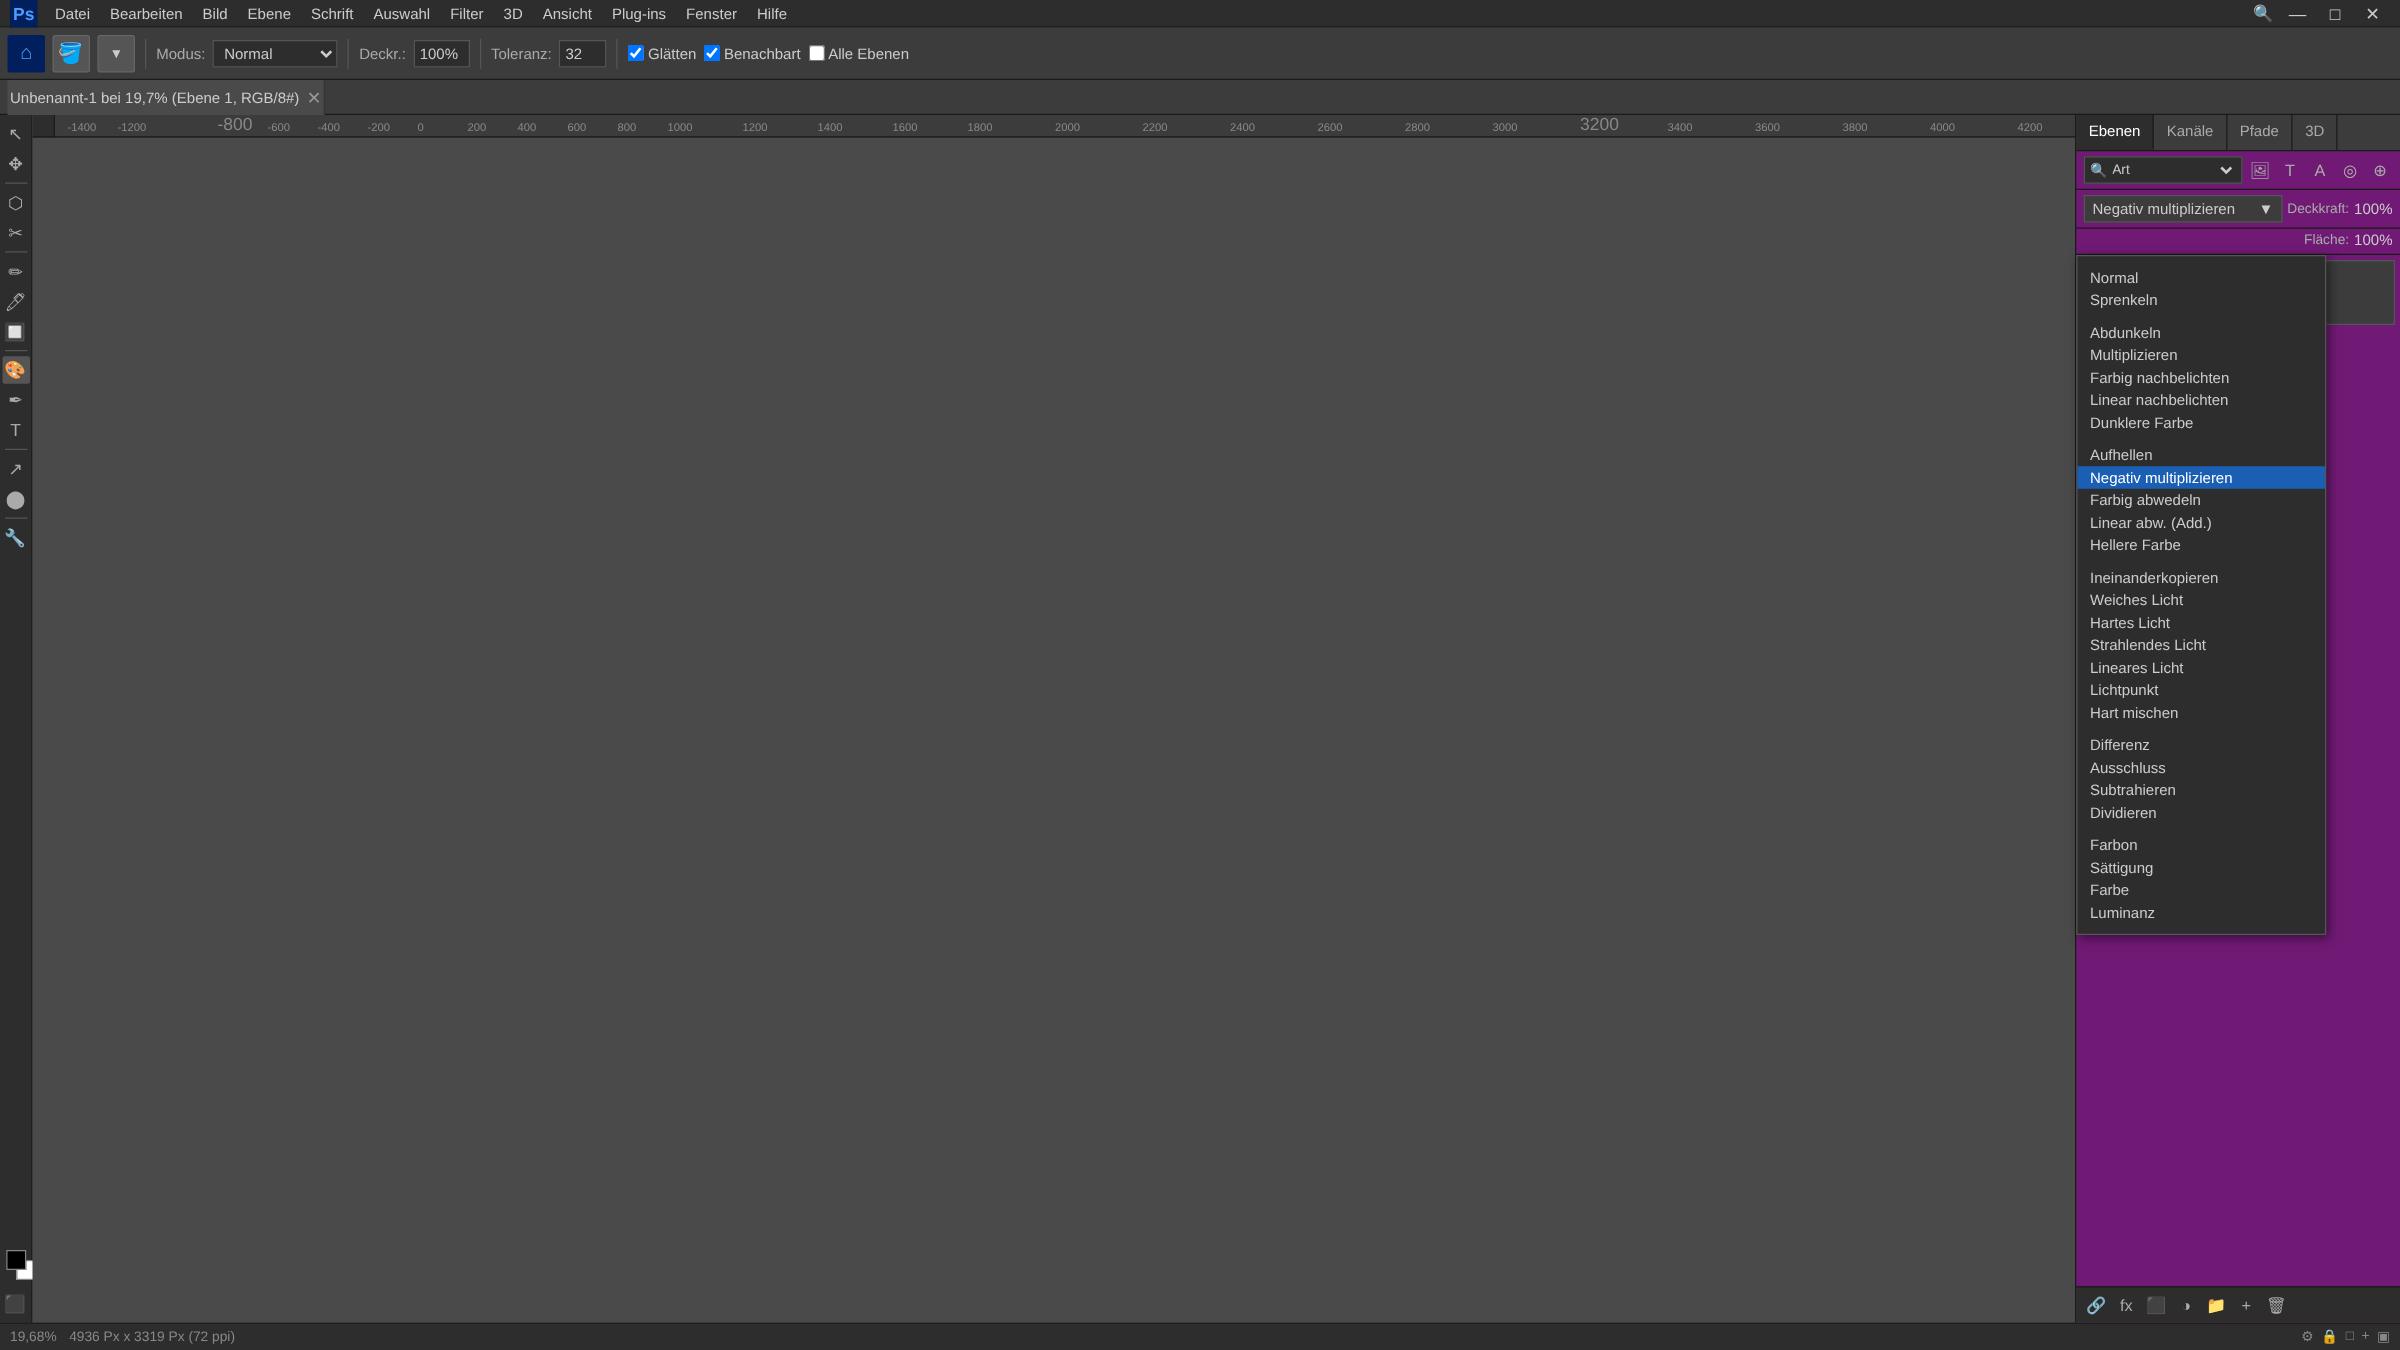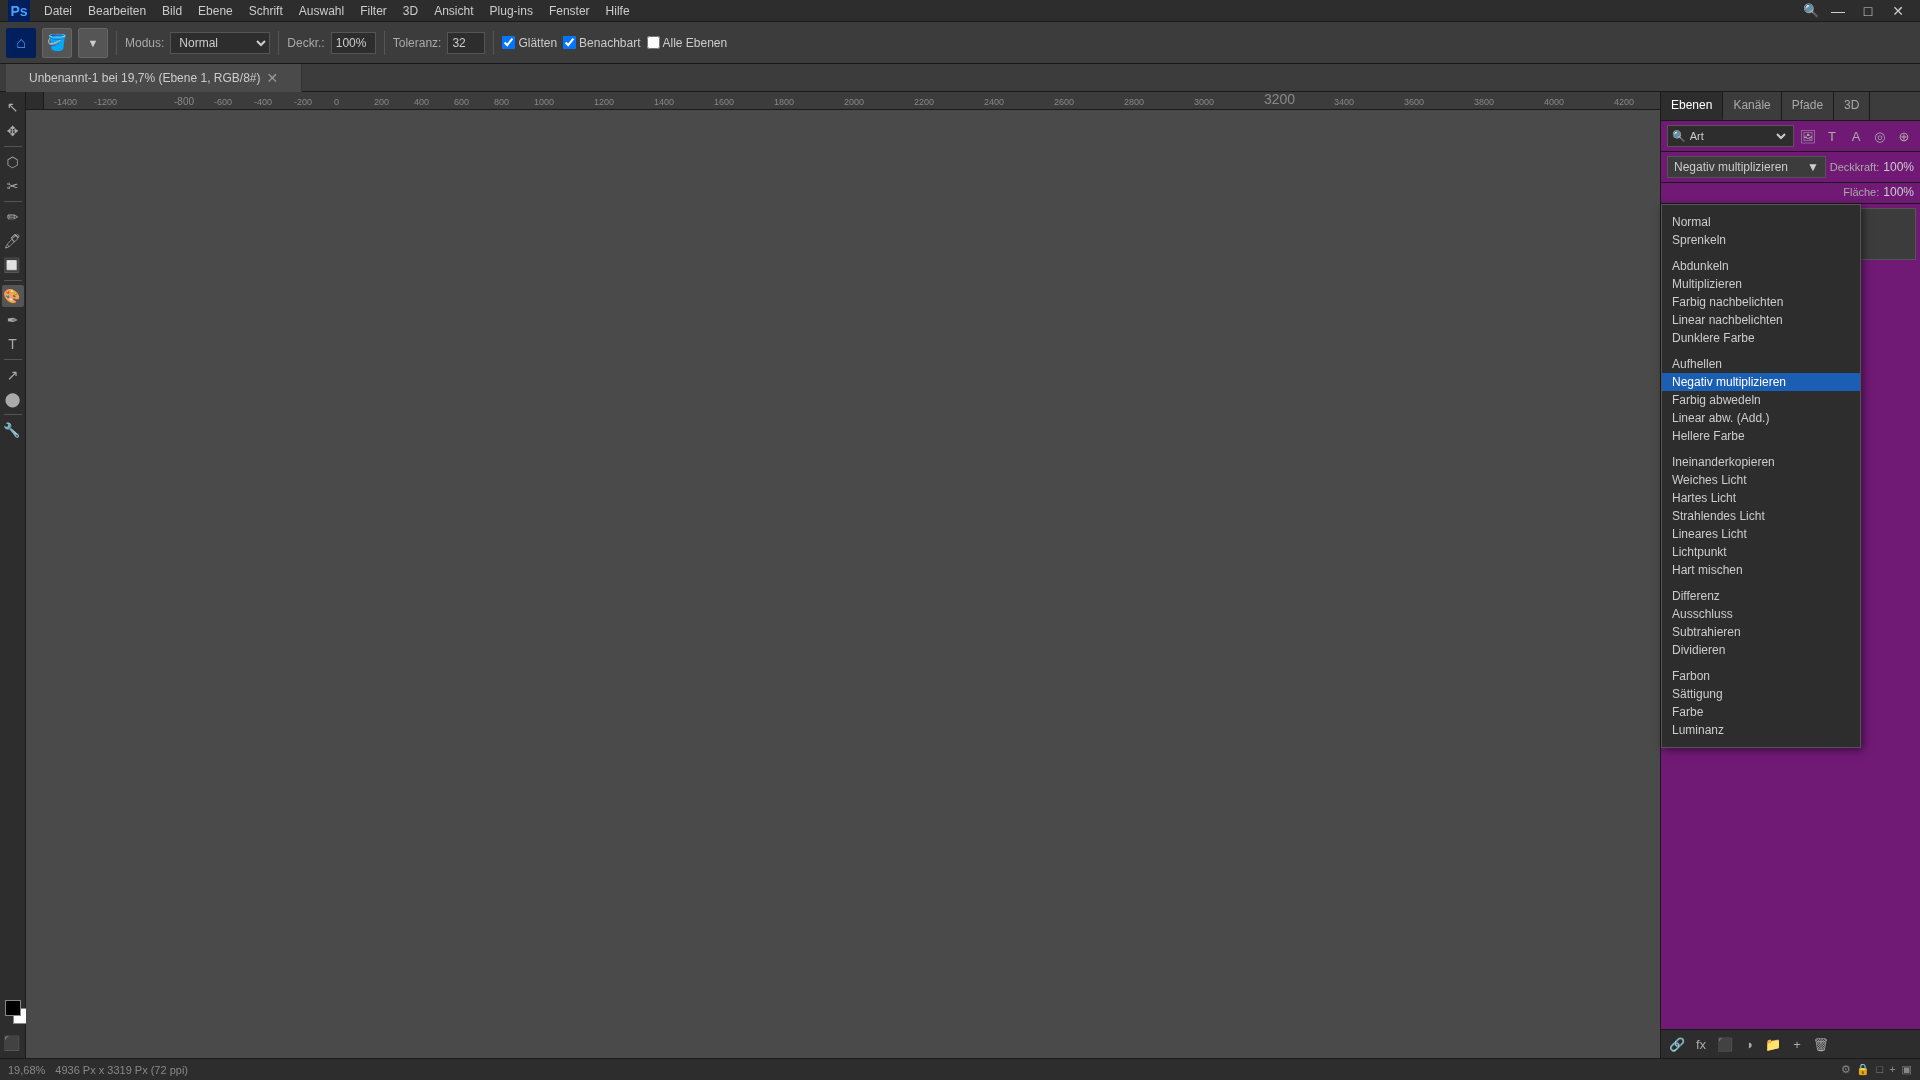--- a/index.html
+++ b/index.html
@@ -16,21 +16,21 @@
     .toolbar-icon { width: 30px; height: 30px; display: flex; align-items: center; justify-content: center; background: #555; border: 1px solid #666; border-radius: 2px; cursor: pointer; font-size: 16px; color: #ccc; }
     .toolbar-sep { width: 1px; height: 24px; background: #555; margin: 0 2px; }
     .toolbar-label { color: #aaa; font-size: 12px; }
     .toolbar-select { background: #2d2d2d; border: 1px solid #555; color: #ccc; font-size: 12px; padding: 2px 4px; height: 22px; cursor: pointer; }
     .toolbar-input { background: #2d2d2d; border: 1px solid #555; color: #ccc; font-size: 12px; padding: 2px 4px; height: 22px; width: 50px; }
     .toolbar-checkbox { display: flex; align-items: center; gap: 3px; cursor: pointer; color: #ccc; font-size: 12px; }
     .toolbar-checkbox input { cursor: pointer; }
 
     
     .tabbar { height: 28px; background: #3c3c3c; display: flex; align-items: center; padding: 0 6px; border-bottom: 1px solid #1a1a1a; }
-    .tab { padding: 4px 23px; font-size: 12px; color: #ccc; background: #555; border-right: 1px solid #333; cursor: pointer; display: flex; align-items: center; gap: 6px; height: 28px; }
+    .tab { padding: 4px 2px; font-size: 12px; color: #ccc; background: #555; border-right: 1px solid #333; cursor: pointer; display: flex; align-items: center; gap: 6px; height: 28px; }
     .tab.active { background: #4a4a4a; }
     .tab-close { font-size: 14px; color: #999; cursor: pointer; }
 
     
     .main-layout { display: flex; height: calc(1080px - 22px - 42px - 28px - 22px); }
 
     
     .tools-panel { width: 26px; background: #2d2d2d; display: flex; flex-direction: column; align-items: center; padding: 4px 0; gap: 2px; border-right: 1px solid #1a1a1a; flex-shrink: 0; }
     .tool-icon { width: 22px; height: 22px; display: flex; align-items: center; justify-content: center; cursor: pointer; color: #aaa; font-size: 14px; border-radius: 2px; }
     .tool-sep { width: 18px; height: 1px; background: #555; margin: 2px 0; }
@@ -179,21 +179,21 @@
   <div class="canvas-area">
 
     <div style="display:flex;">
       <div style="width:18px;height:18px;background:#2d2d2d;border-right:1px solid #1a1a1a;border-bottom:1px solid #1a1a1a;flex-shrink:0;"></div>
       <div class="ruler-h" style="width:calc(1920px - 26px - 260px - 18px);height:18px;background:#3c3c3c;border-bottom:1px solid #1a1a1a;position:relative;overflow:hidden;">
         <div style="display:flex;align-items:flex-end;height:100%;position:absolute;left:0;top:0;width:100%;">
 
           <span style="position:absolute;left:10px;bottom:2px;font-size:9px;color:#888;">-1400</span>
           <span style="position:absolute;left:50px;bottom:2px;font-size:9px;color:#888;">-1200</span>
           <span style="position:absolute;left:90px;bottom:18px;font-size:9px;color:#888;">-1000</span>
-          <span style="position:absolute;left:130px;bottom:2px;font-size:10px;color:#888;">-800</span>
+          <span style="position:absolute;left:130px;bottom:2px;font-size:14px;color:#888;">-800</span>
           <span style="position:absolute;left:170px;bottom:2px;font-size:9px;color:#888;">-600</span>
           <span style="position:absolute;left:210px;bottom:2px;font-size:9px;color:#888;">-400</span>
           <span style="position:absolute;left:250px;bottom:2px;font-size:9px;color:#888;">-200</span>
           <span style="position:absolute;left:290px;bottom:2px;font-size:9px;color:#888;">0</span>
           <span style="position:absolute;left:330px;bottom:2px;font-size:9px;color:#888;">200</span>
           <span style="position:absolute;left:370px;bottom:2px;font-size:9px;color:#888;">400</span>
           <span style="position:absolute;left:410px;bottom:2px;font-size:9px;color:#888;">600</span>
           <span style="position:absolute;left:450px;bottom:2px;font-size:9px;color:#888;">800</span>
           <span style="position:absolute;left:490px;bottom:2px;font-size:9px;color:#888;">1000</span>
           <span style="position:absolute;left:550px;bottom:2px;font-size:9px;color:#888;">1200</span>

